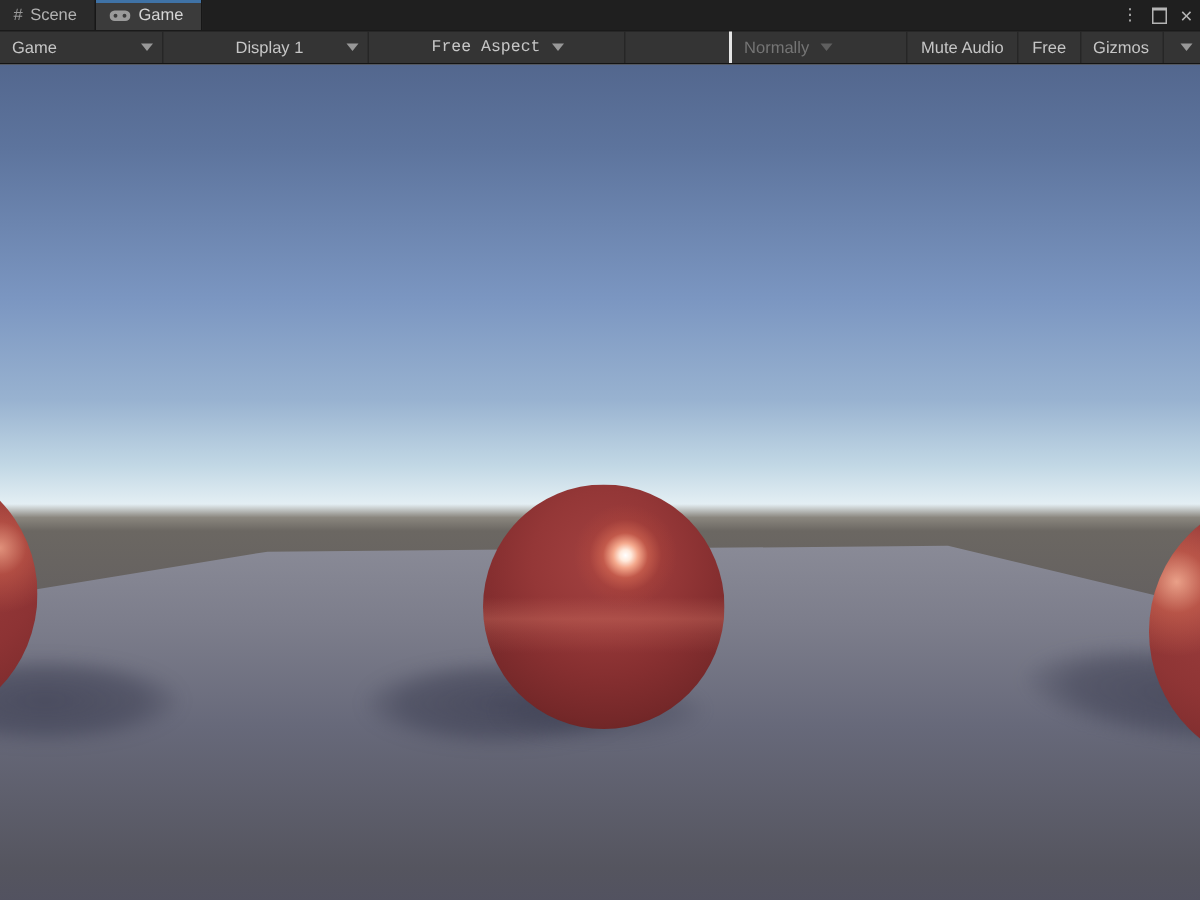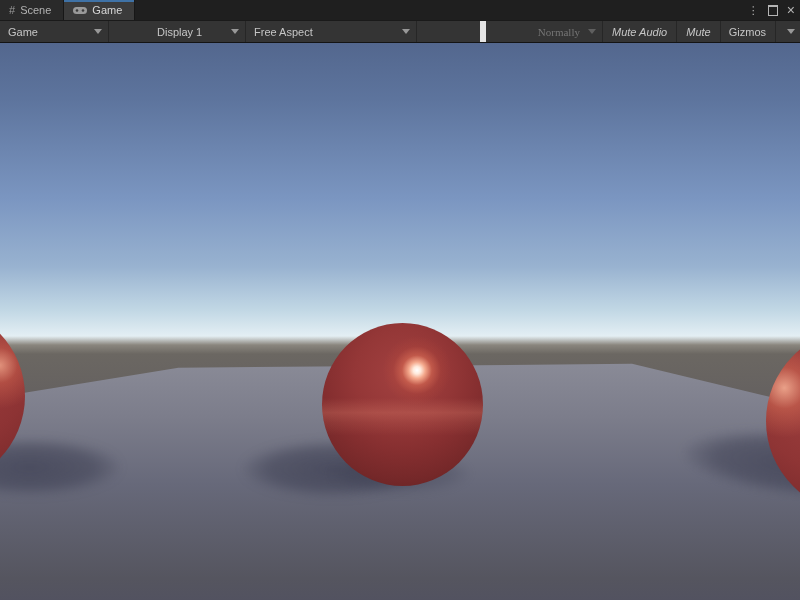--- a/index.html
+++ b/index.html
@@ -20,28 +20,28 @@
   .maxbox{width:8px;height:8px;border:1px solid #b5b5b5;border-top-width:2px;display:inline-block;}
   .closex{font-size:14px;line-height:1;margin-top:-1px;}
   
   .toolbar{display:flex;height:21px;background:#343434;border-top:1px solid #1a1a1a;border-bottom:1px solid #141414;align-items:stretch;font-size:11px;color:#c6c6c6;}
   .tb-item{display:flex;align-items:center;padding:0 6px;border-right:1px solid #262626;cursor:default;white-space:nowrap;}
   .tb-item .lbl{padding:0 2px;}
   .ddarrow{width:0;height:0;border-left:4px solid transparent;border-right:4px solid transparent;border-top:5px solid #989898;margin-left:6px;}
   .ddarrow.dim{border-top-color:#5f5f5f;}
   .dd-game{width:96px;justify-content:space-between;}
   .dd-display{width:84px;justify-content:space-between;margin-left:40px;}
-  .dd-aspect{width:158px;justify-content:space-between;}
+  .dd-aspect{width:158px;justify-content:center;font-family:Liberation Mono, monospace;}
   .scale-group{border-right:none;padding:0 8px 0 10px;}
   .scale-track{position:relative;width:72px;height:1px;background:#8b8b8b;margin:0 6px 0 8px;}
   .scale-knob{position:absolute;left:-1px;top:-5px;width:10px;height:10px;border-radius:50%;background:#9d9d9d;}
   .scale-val{margin-left:4px;}
   .spacer{flex:1;border-right:none;}
-  .dd-playmode{width:104px;justify-content:flex-end;color:#757575;border-left:6px solid #e5e5e5;font-family:Liberation Serif, serif;}
-  .btn{padding:0 9px;font-style:italic;}
+  .dd-playmode{width:104px;justify-content:flex-start;color:#757575;border-left:2px solid #e5e5e5;}
+  .btn{padding:0 9px;}
   .dd-gizmos{padding-right:5px;}
   .giz-sep{width:1px;background:#262626;height:100%;margin:0 5px 0 7px;}
   
   .viewport{position:relative;width:800px;height:558px;overflow:hidden;background:#8a8781;}
   .layer{position:absolute;left:0;top:0;width:100%;height:100%;}
   .sky{background:linear-gradient(180deg,
       #53678e 0%, #5d749d 10%, #7b96c1 28%, #98b2d0 40%,
       #c2d8e5 48%, #e7f1f5 53%, #eef5f6 58%, #eef5f6 100%);}
   .skyground{position:absolute;left:0;top:52.5%;width:100%;height:47.5%;
     background:linear-gradient(180deg, rgba(138,135,129,0) 0px, #8a867e 9px, #6b6762 18px, #656160 60px, #656160 100%);}
@@ -110,21 +110,21 @@
     </div>
     <div class="tb-item spacer"></div>
     <div class="tb-item dd-playmode">
       <span class="lbl">Normally</span>
       <span class="ddarrow dim"></span>
     </div>
     <div class="tb-item btn">
       <span>Mute Audio</span>
     </div>
     <div class="tb-item btn">
-      <span>Mute</span>
+      <span>Free</span>
     </div>
     <div class="tb-item dd-gizmos" style="border-right:none;text-align:right;">
       <span class="lbl">Gizmos</span>
       <span class="giz-sep"></span>
       <span class="ddarrow"></span>
     </div>
   </div>
 
   <div class="viewport">
     <div class="layer sky"></div>

